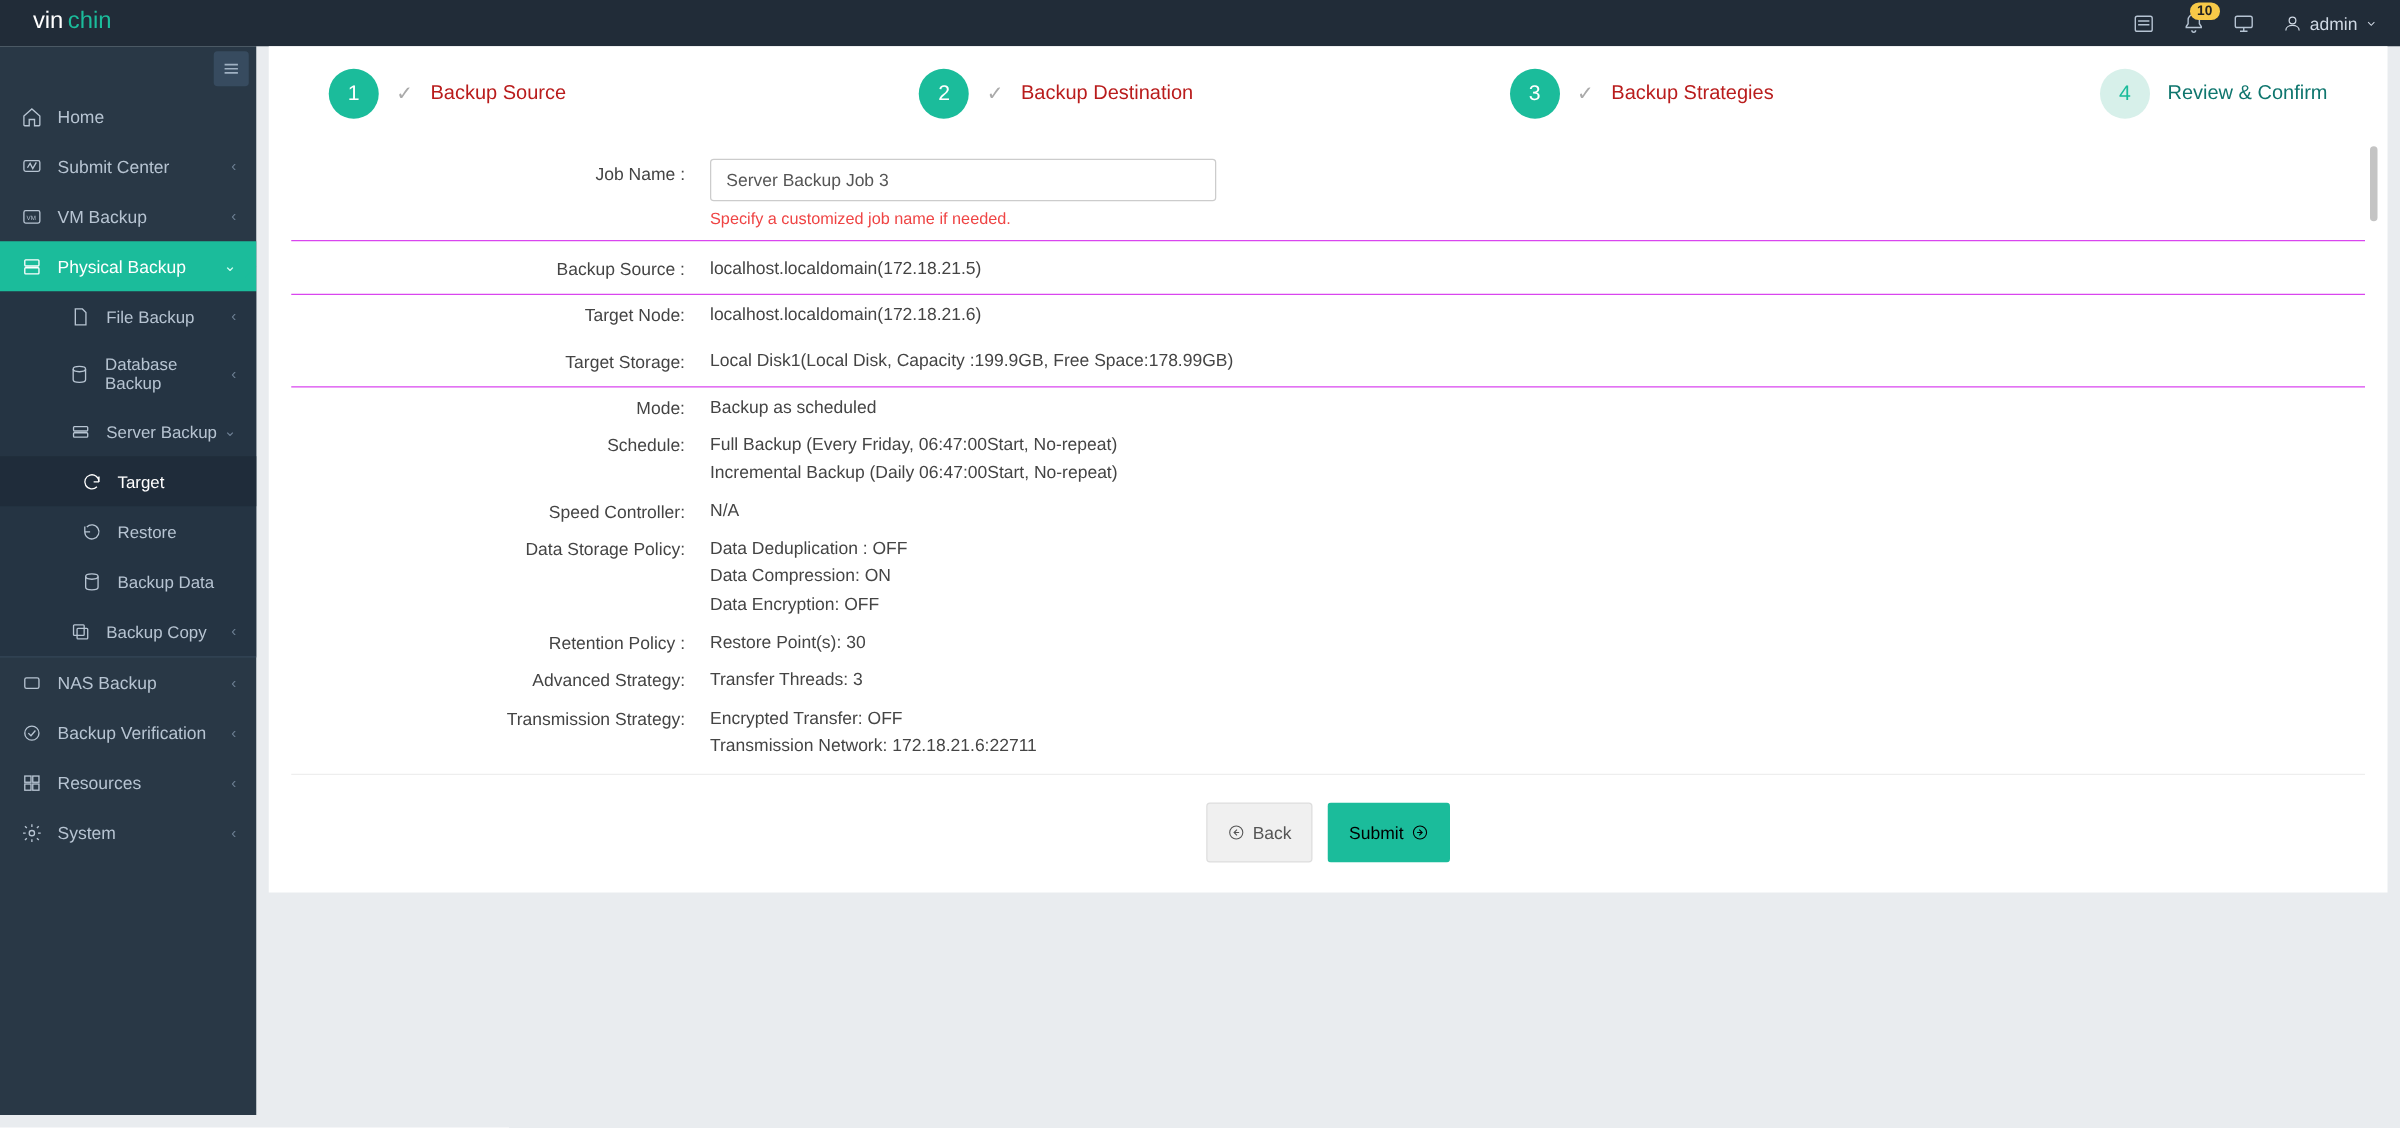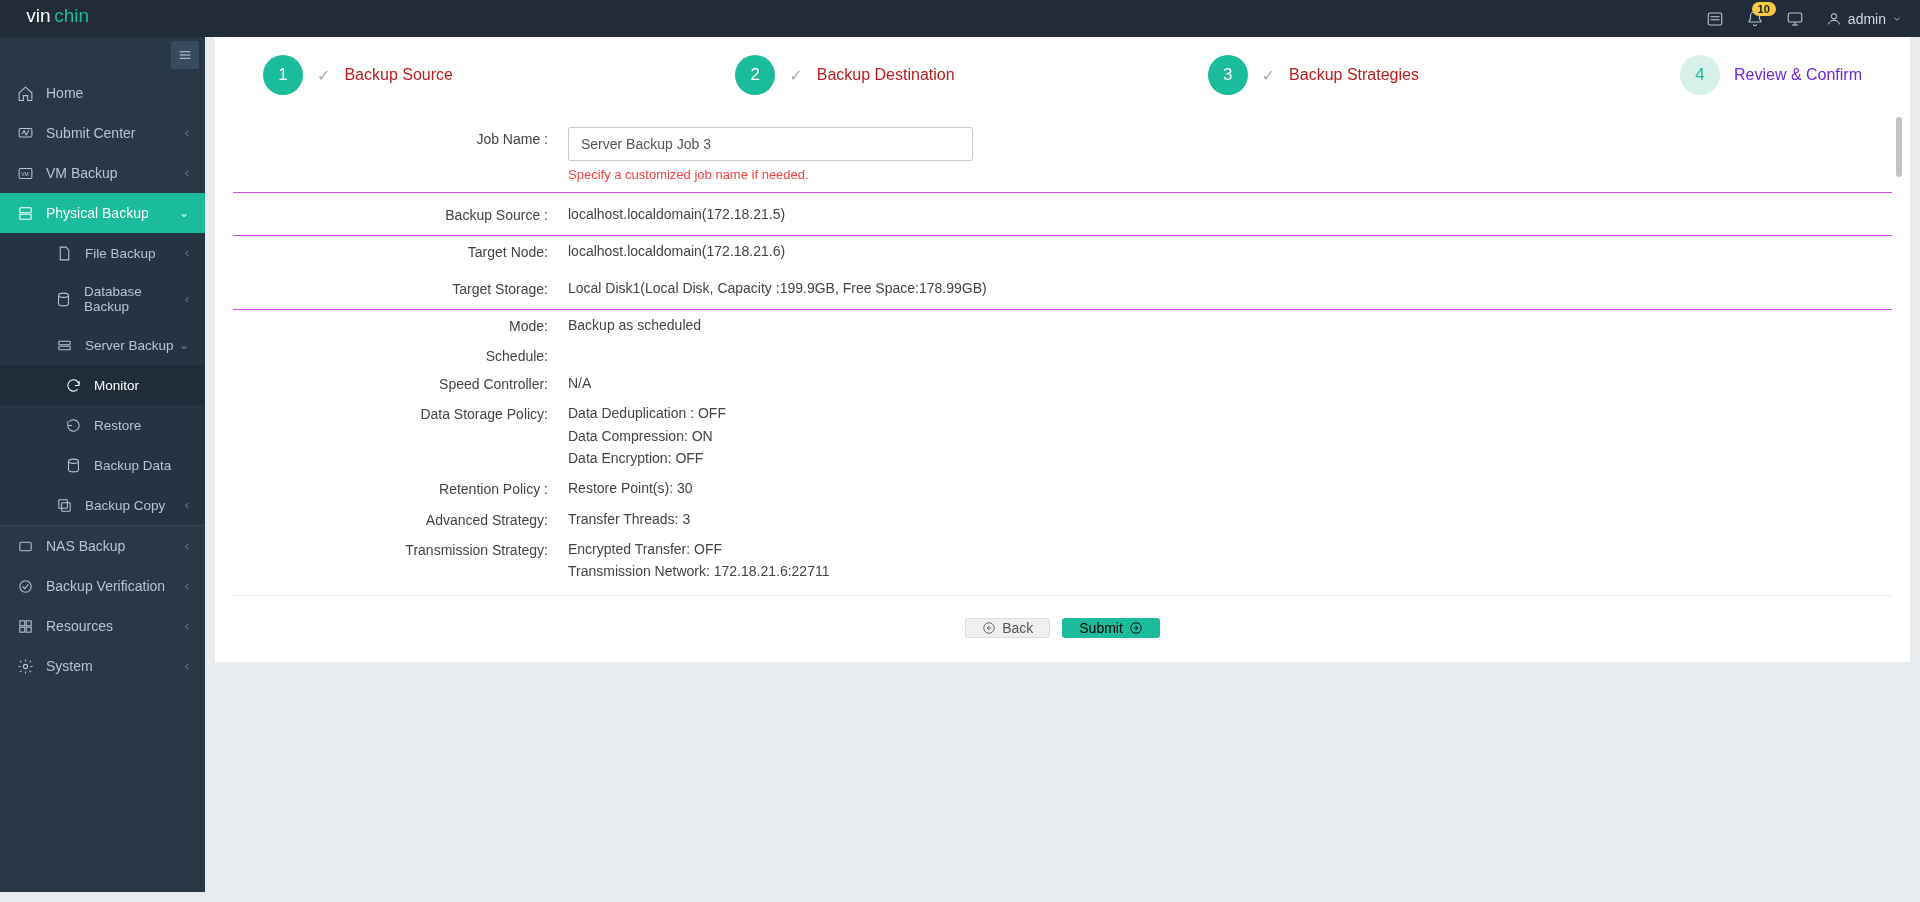--- a/index.html
+++ b/index.html
@@ -39,37 +39,37 @@
 
 
 .steps { display:flex; padding:18px 0; margin:0 30px; }
 .step { flex:1; display:flex; align-items:center; gap:14px; font-size:16px; }
 .step:last-child { flex:0 0 auto; }
 .step-num { width:40px; height:40px; border-radius:50%; background:#1bbc9b; color:#fff; display:flex; align-items:center; justify-content:center; font-size:17px; font-weight:500; }
 .step.inactive .step-num { background:#d7f0ea; color:#1bbc9b; }
 .step-check { color:#aaa; }
 .step a, .step .step-label { text-decoration:none; }
 .step.done .step-label { color:#b91c1c; cursor:pointer; }
-.step.inactive .step-label { color:#6d28d9; }
+.step.inactive .step-label { color:#0f766e; }
 
 
 .form-review { margin-top: 4px; position:relative; }
 .form-scroll-mark { position:absolute; right:-10px; top:0; width:6px; height:60px; background:#c4c4c4; border-radius:3px; }
 .row { display:flex; padding:10px 0; border-bottom:1px solid #d946ef; }
 .row.noborder { border-bottom:none; }
 .row.tight { padding:4px 0; }
 .label-col { width:335px; text-align:right; padding-right:20px; color:#444; padding-top:4px; }
 .value-col { flex:1; color:#444; }
 .value-col .line { padding:1px 0; line-height:1.45; }
 .hint { color:#ef4444; font-size:13px; margin-top:6px; }
 .job-name-input { width:405px; height:34px; border:1px solid #ccc; border-radius:3px; padding:0 12px; font-size:14px; color:#555; }
 
 
 .footer { display:flex; justify-content:center; gap:12px; padding:22px 0 6px; border-top:1px solid #eee; margin-top:8px; }
-.btn { height:20px; padding:0 16px; border:1px solid transparent; border-radius:3px; display:inline-flex; align-items:center; gap:6px; font-size:14px; cursor:pointer; }
+.btn { height:48px; padding:0 16px; border:1px solid transparent; border-radius:3px; display:inline-flex; align-items:center; gap:6px; font-size:14px; cursor:pointer; }
 .btn-default { background:#f0f0f0; border-color:#ddd; color:#555; }
 .btn-primary { background:#1bbc9b; color:#000000; }
 
 svg { fill:currentColor; }
 </style>
 </head>
 <body>
 
 <div class="topbar">
   <div class="logo">
@@ -193,21 +193,21 @@
         <span>Server Backup</span>
         <span class="chev">⌄</span>
       </div>
       <div class="sub-sub">
         <div class="nav-item current">
           <span class="ico">
               <svg viewBox="0 0 24 24">
                 <path d="M20 12a8 8 0 10-2.3 5.6M20 12V6m0 6h-6" fill="none" stroke="currentColor" stroke-width="1.5"></path>
               </svg>
             </span>
-          <span>Monitor</span>
+          <span>Target</span>
         </div>
         <div class="nav-item">
           <span class="ico">
               <svg viewBox="0 0 24 24">
                 <path d="M4 12a8 8 0 102.3-5.6M4 12V6m0 6h6" fill="none" stroke="currentColor" stroke-width="1.5"></path>
               </svg>
             </span>
           <span>Restore</span>
         </div>
         <div class="nav-item">
@@ -334,20 +334,24 @@
 
         <div class="row noborder tight">
           <div class="label-col">Mode:</div>
           <div class="value-col">
               <div class="line">Backup as scheduled</div>
             </div>
         </div>
 
         <div class="row noborder tight">
           <div class="label-col">Schedule:</div>
+          <div class="value-col">
+            <div class="line">Full Backup (Every Friday, 06:47:00Start, No-repeat)</div>
+            <div class="line">Incremental Backup (Daily 06:47:00Start, No-repeat)</div>
+          </div>
         </div>
 
         <div class="row noborder tight">
           <div class="label-col">Speed Controller:</div>
           <div class="value-col">
               <div class="line">N/A</div>
             </div>
         </div>
 
         <div class="row noborder tight">

